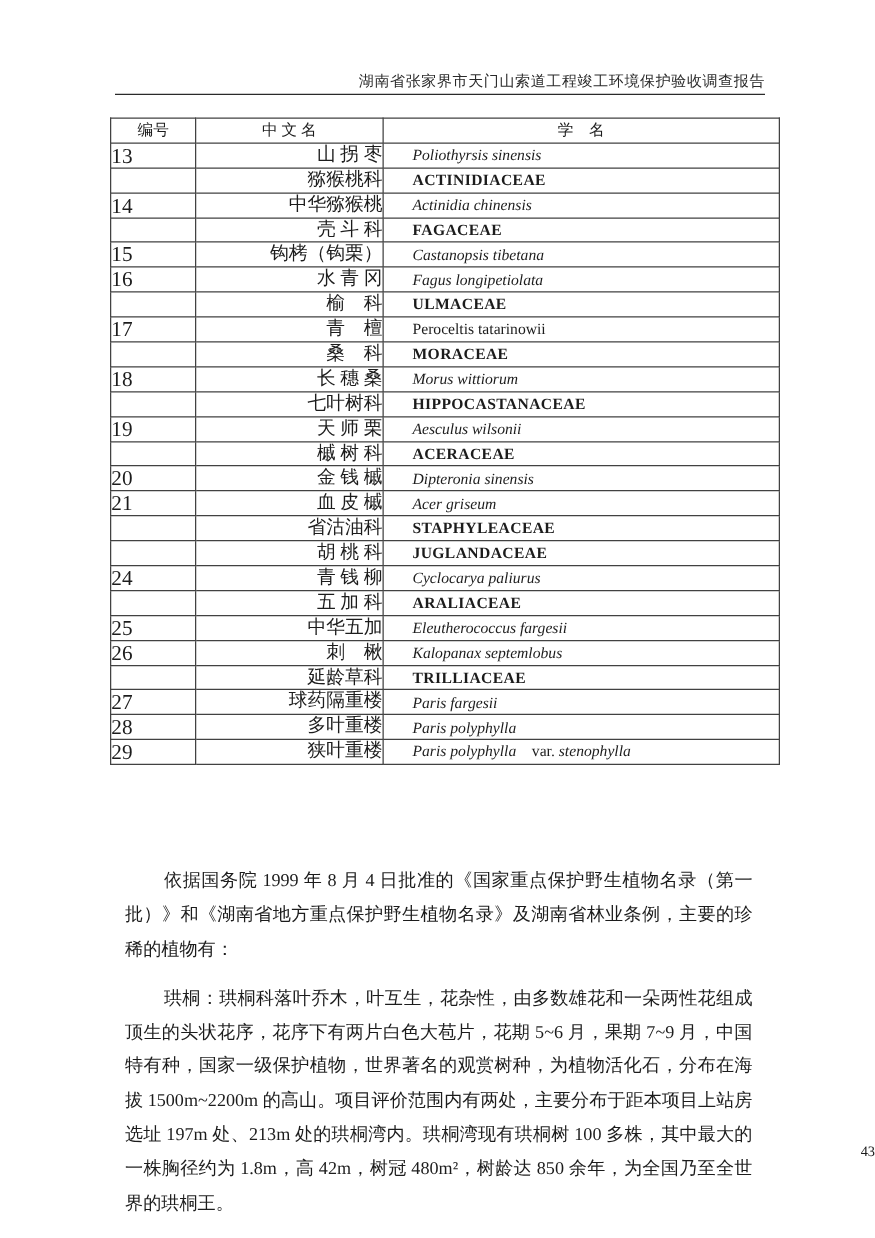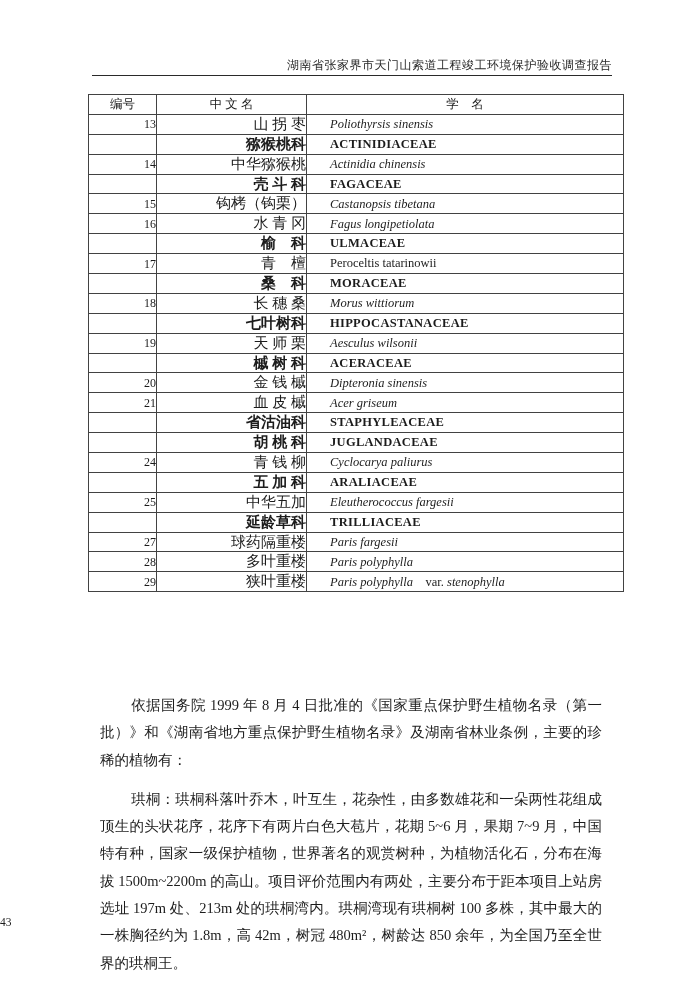--- a/index.html
+++ b/index.html
@@ -37,42 +37,42 @@
   .doc-table th, .doc-table td {
     border: 1px solid #424242;
     height: 18.9px;
     padding: 0;
     font-weight: normal;
     line-height: 1;
     overflow: hidden;
     white-space: nowrap;
   }
   .doc-table th { font-size: 12.5px; text-align: center; }
-  td.no { text-align: right; font-size: 12px; }
+  td.no { text-align: left; font-size: 17px; }
   td.cn { text-align: right; font-size: 15px; }
   td.latin { padding-left: 23px; font-size: 12.5px; }
   td.latin .it { font-style: italic; }
   td.latin .rm { font-style: normal; }
-  tr.family td.cn { font-weight: bold; }
+  tr.family td.cn { font-weight: normal; }
   tr.family td.latin { font-weight: bold; letter-spacing: 0.3px; }
   td.latin.indent { padding-left: 46px; }
   .body-text {
     position: absolute;
     top: 680px; left: 88px;
     width: 526px;
     font-size: 14.5px;
     line-height: 27.3px;
     text-align: justify;
   }
   .body-text p { margin: 12px; text-indent: 2.15em; }
   .page-number {
     position: absolute;
     top: 916px; left: 0;
     width: 700px;
-    text-align: left;
+    text-align: right;
     font-size: 11.5px;
   }
 </style>
 </head>
 <body>
 
 <div class="page-header">湖南省张家界市天门山索道工程竣工环境保护验收调查报告</div>
 
 <div class="header-rule"></div>
 
@@ -183,20 +183,25 @@
       <tr class="family">
         <td class="no"></td>
         <td class="cn">五 加 科</td>
         <td class="latin"><span class="rm">ARALIACEAE</span></td>
       </tr>
       <tr>
         <td class="no">25</td>
         <td class="cn">中华五加</td>
         <td class="latin"><span class="it">Eleutherococcus fargesii</span></td>
       </tr>
+      <tr>
+        <td class="no">26</td>
+        <td class="cn">刺　楸</td>
+        <td class="latin"><span class="it">Kalopanax septemlobus</span></td>
+      </tr>
       <tr class="family">
         <td class="no"></td>
         <td class="cn">延龄草科</td>
         <td class="latin"><span class="rm">TRILLIACEAE</span></td>
       </tr>
       <tr>
         <td class="no">27</td>
         <td class="cn">球药隔重楼</td>
         <td class="latin"><span class="it">Paris fargesii</span></td>
       </tr>

